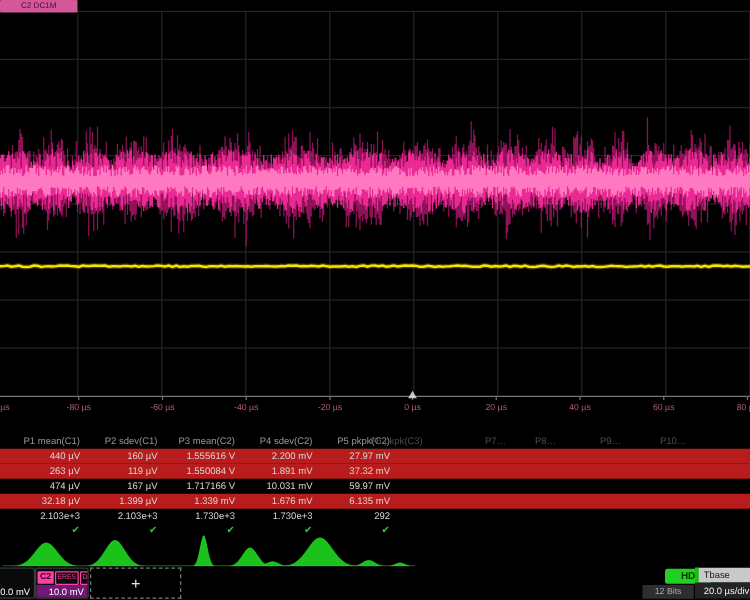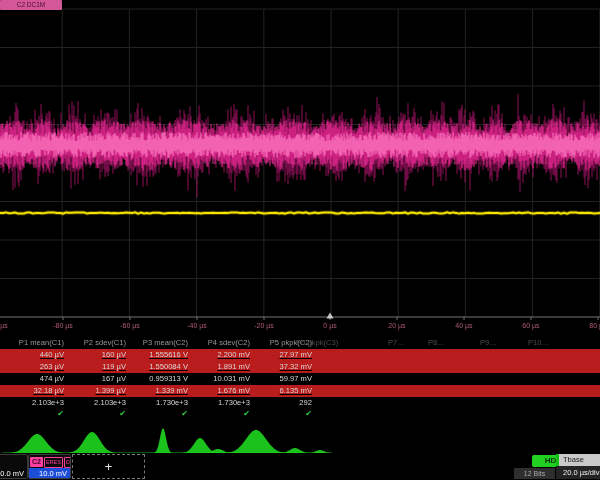--- a/index.html
+++ b/index.html
@@ -6,21 +6,21 @@
   body{width:600px;height:480px;overflow:hidden;}
   .screen{position:relative;width:600px;height:480px;background:#000;
           font-family:"Liberation Sans",sans-serif;}
   svg{position:absolute;display:block;}
   #wave-svg{top:0;left:0;}
   #hist-svg{top:428px;left:0;}
   .trace-badge{position:absolute;top:0;left:0;width:62px;height:10px;background:#d4579a;
                color:#47102e;font-size:6.5px;line-height:10px;text-align:center;
                overflow:hidden;white-space:nowrap;border-radius:1px;}
   
-  .mtable{position:absolute;top:336px;left:0;width:544px;height:92px;text-decoration:underline;}
+  .mtable{position:absolute;top:346px;left:0;width:544px;height:92px;}
   .mrow{position:relative;width:600px;height:12px;display:flex;padding-left:4px;box-sizing:border-box;}
   .mrow.head{height:13px;}
   .mrow.stripe{background:#b91c1c;}
   .mcell{flex:0 0 62px;width:62px;text-align:right;font-size:7.6px;line-height:12px;
          color:#d6d6d6;padding-right:2px;box-sizing:border-box;white-space:nowrap;overflow:hidden;}
   .head .mcell{color:#969696;line-height:13px;}
   .dimh{position:absolute;top:0;font-size:7.6px;color:#4b4b4b;line-height:13px;white-space:nowrap;}
   .checkrow{height:10px;}
   .checkrow .mcell{font-size:8px;line-height:10px;}
   
@@ -124,21 +124,21 @@
       <div class="mrow stripe">
         <span class="mcell">263 µV</span>
         <span class="mcell">119 µV</span>
         <span class="mcell">1.550084 V</span>
         <span class="mcell">1.891 mV</span>
         <span class="mcell">37.32 mV</span>
       </div>
       <div class="mrow">
         <span class="mcell">474 µV</span>
         <span class="mcell">167 µV</span>
-        <span class="mcell">0.959313 V</span>
+        <span class="mcell">1.717166 V</span>
         <span class="mcell">10.031 mV</span>
         <span class="mcell">59.97 mV</span>
       </div>
       <div class="mrow stripe">
         <span class="mcell">32.18 µV</span>
         <span class="mcell">1.399 µV</span>
         <span class="mcell">1.339 mV</span>
         <span class="mcell">1.676 mV</span>
         <span class="mcell">6.135 mV</span>
       </div>
@@ -179,21 +179,21 @@
       </div>
       <div class="chrow2">50.0 mV</div>
     </div>
 
     <div class="chbox" id="c2box" style="left:28px;width:43px;">
       <div class="chrow1">
         <span class="chbadge" id="c2badge" style="background: rgb(255, 63, 164); color: rgb(58, 0, 32);">C2</span>
         <span class="chtag" id="c2tag1" style="color: rgb(255, 63, 164); border-color: rgb(255, 63, 164);">ERES</span>
         <span class="chtag" id="c2tag2" style="color: rgb(255, 63, 164); border-color: rgb(255, 63, 164);">DC1M</span>
       </div>
-      <div class="chrow2" id="c2val" style="background: #1d4ed8;">10.0 mV</div>
+      <div class="chrow2" id="c2val" style="background: #701a75;">10.0 mV</div>
     </div>
 
     <div class="addbox">+</div>
 
     <div class="hdbadge" style="background: rgb(33, 208, 33);">HD</div>
     <div class="bitslbl">12 Bits</div>
 
     <div class="tbasebox">
       <div class="tbasehead">Tbase</div>
       <div class="tbaseval">20.0 µs/div</div>

